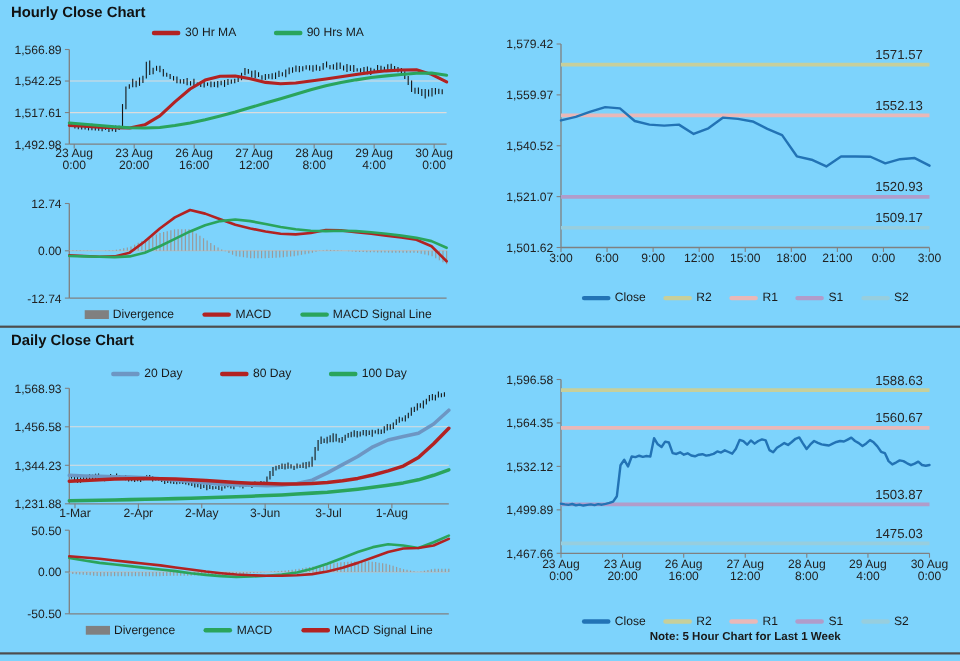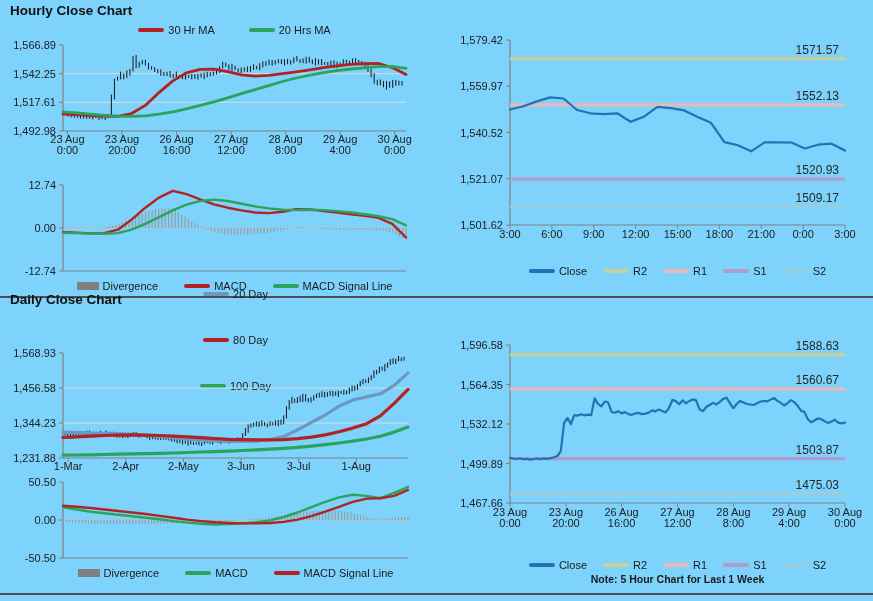--- a/index.html
+++ b/index.html
@@ -22,21 +22,21 @@
 
 <div id="canvas">
   <div class="title" style="left:10px;top:3px;">Hourly Close Chart</div>
   <div class="legend" style="left:63px;top:23px;width:343px;gap:34px;" id="leg-0">
       <span class="li">
         <span class="sw" style="background: rgb(178, 34, 34);"></span>
         <span class="lt">30 Hr MA</span>
       </span>
       <span class="li">
         <span class="sw" style="background: rgb(42, 164, 92);"></span>
-        <span class="lt">20 Hrs MA</span>
+        <span class="lt">90 Hrs MA</span>
       </span>
     </div>
   <div class="legend" style="left:63px;top:279px;width:343px;" id="leg-1">
       <span class="li">
         <span class="sw bar" style="background: rgb(128, 128, 128);"></span>
         <span class="lt">Divergence</span>
       </span>
       <span class="li">
         <span class="sw" style="background: rgb(178, 34, 34);"></span>
         <span class="lt">MACD</span>
@@ -65,22 +65,22 @@
         <span class="lt">S1</span>
       </span>
       <span class="li">
         <span class="sw" style="background: rgb(151, 206, 222);"></span>
         <span class="lt">S2</span>
       </span>
     </div>
 
   <div class="divider" style="top:296px;"></div>
 
-  <div class="title" style="left:10px;top:292px;">Daily Close Chart</div>
-  <div class="legend" style="left:63px;top:333px;width:345px;gap:34px;flex-direction:column;" id="leg-3">
+  <div class="title" style="left:10px;top:302px;">Daily Close Chart</div>
+  <div class="legend" style="left:63px;top:333px;width:345px;gap:34px;" id="leg-3">
       <span class="li">
         <span class="sw" style="background: rgb(109, 150, 195);"></span>
         <span class="lt">20 Day</span>
       </span>
       <span class="li">
         <span class="sw" style="background: rgb(178, 34, 34);"></span>
         <span class="lt">80 Day</span>
       </span>
       <span class="li">
         <span class="sw" style="background: rgb(42, 164, 92);"></span>

